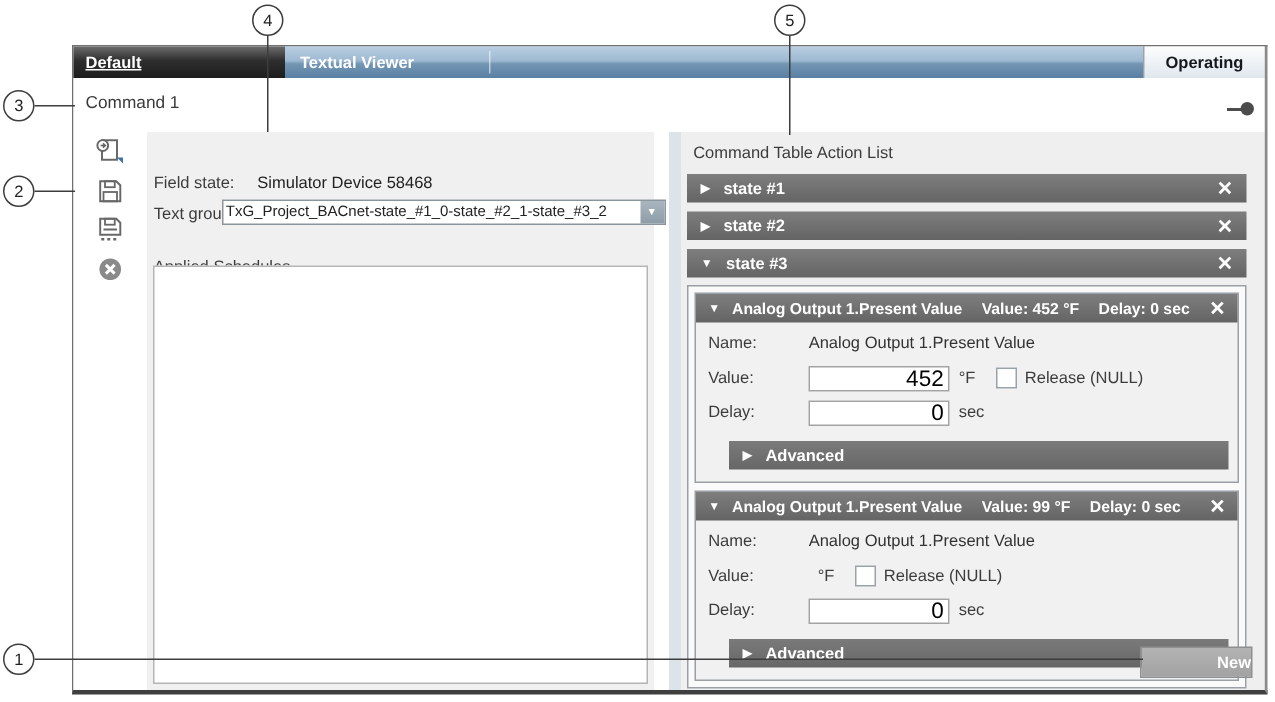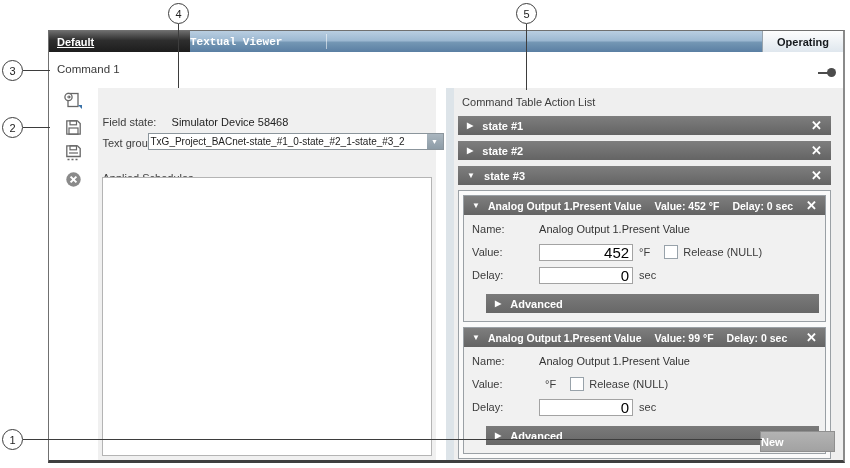--- a/index.html
+++ b/index.html
@@ -9,21 +9,21 @@
   
   .window{position:absolute;left:48px;top:30px;width:797px;height:433px;box-sizing:border-box;
           background:#fff;border:1px solid #707070;border-right:2px solid #8a8a8a;border-bottom:3px solid #3f3f3f;}
 
   
   .titlebar{position:absolute;left:0;top:0;right:0;height:21px;display:flex;}
   .tab-default{width:141px;background:linear-gradient(180deg,#6b6b6b,#2e2e2e 45%,#1d1d1d);
                color:#fff;font-weight:bold;display:flex;align-items:center;padding-left:8px;box-sizing:border-box;text-decoration:underline;}
   .titlebar-mid{flex:1;position:relative;background:linear-gradient(180deg,#b9cee1,#9db9d2 45%,#7396b4 55%,#5a7fa3);
                 display:flex;align-items:center;color:#fff;font-weight:bold;}
-  .titlebar-mid .tab-viewer{font-family:Liberation Mono, monospace;}
+  .titlebar-mid .tab-viewer{padding-left:10px;}
   .titlebar-sep{position:absolute;left:136px;top:3px;bottom:3px;width:1px;background:rgba(255,255,255,.55);}
   .status-box{width:81px;background:linear-gradient(180deg,#fdfdfd,#dfe7ee);border-left:1px solid #98a3ac;
               color:#15191d;font-weight:bold;display:flex;align-items:center;justify-content:center;box-sizing:border-box;}
 
   
   .command-row{position:absolute;left:0;top:21px;right:0;height:36px;background:#fff;}
   .command-title{position:absolute;left:8px;top:11px;font-size:11.5px;color:#3a3a3a;}
   .pin-icon{position:absolute;right:7px;top:16px;width:18px;height:9px;}
   .pin-icon .stem{position:absolute;left:0;top:4px;width:10px;height:1.5px;background:#4c4c4c;}
   .pin-icon .head{position:absolute;right:0;top:0;width:9px;height:9px;border-radius:50%;background:#4c4c4c;}
@@ -71,21 +71,21 @@
   .numbox{width:86px;height:15px;border:1px solid #a3a3a3;background:#fff;text-align:right;
           font-family:"Liberation Sans",sans-serif;font-size:15px;padding:0 3px;box-sizing:content-box;}
   .unit{margin-left:6px;color:#3c3c3c;}
   .chk{width:12px;height:12px;background:#fff;border:1px solid #98a2aa;margin-left:14px;}
   .chklabel{margin-left:5px;color:#3c3c3c;}
   .advbar{height:19px;background:linear-gradient(180deg,#7a7a7a,#676767);display:flex;align-items:center;
           color:#fff;font-weight:bold;margin:10px 6px 8px 22px;}
   .advbar .tri{font-size:8px;margin:0 9px;}
   .new-btn{position:absolute;right:8px;bottom:8px;width:75px;height:21px;
            background:linear-gradient(180deg,#b3b3b3,#a2a2a2);border:1px solid #8f8f8f;box-sizing:border-box;
-           color:#fff;font-weight:bold;display:flex;align-items:center;justify-content:flex-start;}
+           color:#fff;font-weight:bold;display:flex;align-items:center;justify-content:flex-end;}
 
   
   .callout{position:absolute;width:21px;height:21px;border:1.5px solid #3d3d3d;border-radius:50%;
            background:#fff;display:flex;align-items:center;justify-content:center;
            font-size:11px;color:#222;z-index:30;box-sizing:border-box;}
   .cline{position:absolute;background:#3d3d3d;z-index:29;}
 
   
   .ic{display:block;}
 </style>

